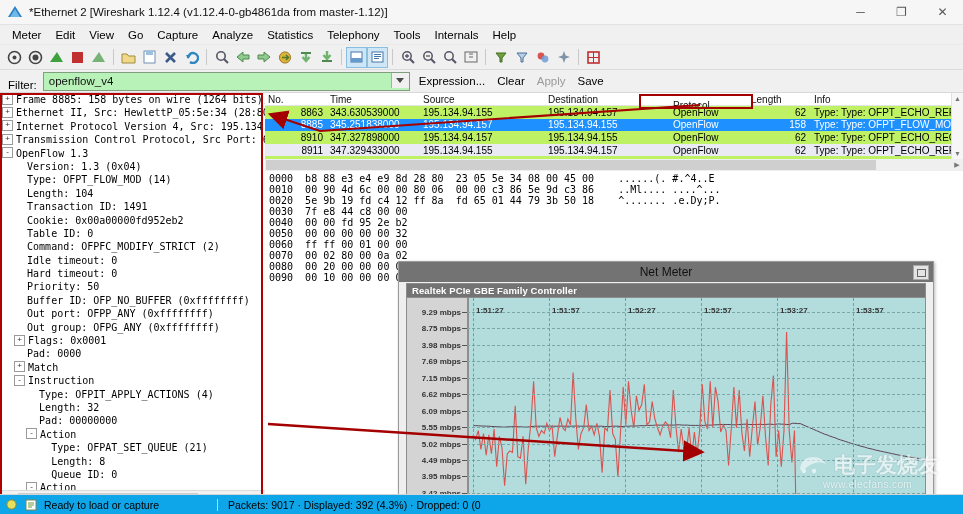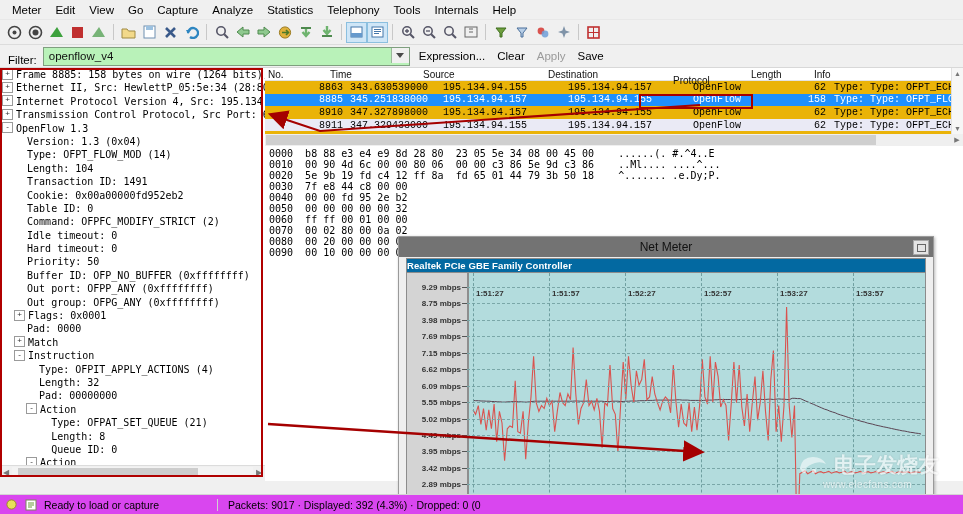--- a/index.html
+++ b/index.html
@@ -64,27 +64,27 @@
 
   .detail-scroll{position:absolute;left:0;bottom:0;width:265px;height:13px;
                  background:#f0f0f0;border-top:1px solid #dcdcdc;display:flex;align-items:center;}
   .sc-arrow{width:12px;height:12px;display:flex;align-items:center;justify-content:center;
             font-size:8px;color:#777;}
   .sc-track{flex:1;height:11px;position:relative;background:#f3f3f3;}
   .sc-thumb{position:absolute;left:6px;top:1px;width:180px;height:9px;background:#cdcdcd;}
 
   
   .packet-pane{position:absolute;left:265px;top:0;width:698px;height:66px;
-               background:#eab308;overflow:hidden;}
+               background:#bef264;overflow:hidden;}
   .pl-head{display:flex;height:12px;background:#fff;border-bottom:1px solid #e3e3e3;
            font-size:10px;color:#111;align-items:center;}
   .pl-head div{padding-left:3px;overflow:hidden;white-space:nowrap;}
   .pl-row{display:flex;height:12.6px;align-items:center;font-size:10px;
-          font-family:Liberation Mono, monospace;
-          white-space:nowrap;color:#000;padding-left:20px;}
+          font-family:Liberation Sans, sans-serif;
+          white-space:nowrap;color:#000;}
   .pl-row.alt{background:#eaeaf5;}
   .pl-row.sel{background:#1e90ff;color:#fff;}
   .pl-row div{padding-left:3px;overflow:hidden;}
   .c-no{width:55px;text-align:right;padding-right:4px;}
   .c-time{width:90px;}
   .c-src{width:122px;}
   .c-dst{width:122px;}
   .c-proto{width:75px;}
   .c-len{width:55px;text-align:right;padding-right:5px;}
   .c-info{flex:1;}
@@ -105,53 +105,67 @@
   
   .netmeter{position:absolute;left:398px;top:168px;width:534px;height:330px;
             background:#efefef;border:1px solid #9a9a9a;box-shadow:1px 1px 3px rgba(0,0,0,.28);}
   .nm-title{height:20px;display:flex;align-items:center;justify-content:center;
             position:relative;background:#737373;font-size:12px;color:#111;}
   .nm-btn{position:absolute;right:4px;top:3px;width:14px;height:13px;background:#e4e4e4;
           border:1px solid #a8a8a8;display:flex;align-items:center;justify-content:center;}
   .nm-btn i{display:block;width:7px;height:6px;border:1px solid #666;}
   .nm-body{position:absolute;left:7px;top:21px;width:518px;height:300px;
            border:1px solid #8c8c8c;background:#a8a8a8;}
-  .nm-adapter{height:13px;background:#0369a1;color:#fff;font-size:9.5px;font-weight:bold;
-              display:flex;align-items:center;
+  .nm-adapter{height:13px;background:#737373;color:#fff;font-size:9.5px;font-weight:bold;
+              display:flex;align-items:center;padding-left:5px;
               border-bottom:1px solid #8c8c8c;letter-spacing:.1px;}
   .nm-plot{position:relative;height:285px;background:#b7dfe0;}
   .nm-yaxis{position:absolute;left:0;top:0;width:60px;height:285px;background:#d4d4d4;}
   .ylab{position:absolute;right:6px;font-size:8px;font-weight:bold;color:#333;
         transform:translateY(-50%);white-space:nowrap;}
   .ytick{position:absolute;right:0;width:5px;height:1px;background:#555;}
   .nm-canvaswrap{position:absolute;left:60px;top:0;right:0;bottom:0;overflow:hidden;
                  background:#b3dcdd;}
-  .xlab{position:absolute;top:16px;font-size:8px;font-weight:bold;color:#333;white-space:nowrap;}
+  .xlab{position:absolute;top:8px;font-size:8px;font-weight:bold;color:#333;white-space:nowrap;}
   .vgrid{position:absolute;top:0;bottom:0;width:0;border-left:1px dashed #6f9fa0;}
   .hgrid{position:absolute;left:0;right:0;height:0;border-top:1px dashed #7aa7a8;}
   .leftedge{position:absolute;left:0;top:0;bottom:0;width:2px;background:#8e8e8e;}
 
   
   .redbox{position:absolute;border:2px solid #b00000;box-sizing:border-box;pointer-events:none;}
   .annot-svg{position:absolute;left:0;top:0;width:963px;height:514px;pointer-events:none;}
 
   
-  .statusbar{position:absolute;left:0;bottom:0;width:963px;height:19px;background:#d946ef;
+  .statusbar{position:absolute;left:0;bottom:0;width:963px;height:19px;background:#0ea5e9;
              border-top:1px solid #d4d4d4;display:flex;align-items:center;font-size:10.5px;}
   .sb-ico{width:15px;height:15px;margin-left:4px;display:flex;align-items:center;justify-content:center;}
   .sb-sec1{width:173px;padding-left:6px;white-space:nowrap;border-right:1px solid #d0d0d0;}
   .sb-sec2{padding-left:10px;white-space:nowrap;}
   .watermark{position:absolute;right:24px;bottom:24px;opacity:.62;display:flex;
              flex-direction:column;align-items:center;pointer-events:none;}
 </style>
 </head>
 <body>
 
 <div id="app">
 
+  <div class="titlebar">
+    <span class="ws-logo">
+      <svg width="16" height="14" viewBox="0 0 16 14">
+        <path d="M1 12 L8 1 L15 12 Z" fill="#2b7fc4"></path>
+        <path d="M3 12 L8 4 L13 12 Z" fill="#6fb7e8"></path>
+      </svg>
+    </span>
+    <span class="title-text">*Ethernet 2   [Wireshark 1.12.4  (v1.12.4-0-gb4861da from master-1.12)]</span>
+    <div class="wincontrols">
+      <div class="wc">─</div>
+      <div class="wc">❐</div>
+      <div class="wc close">✕</div>
+    </div>
+  </div>
 
   <div class="menubar">
     <div class="menu-item">Meter</div>
     <div class="menu-item">Edit</div>
     <div class="menu-item">View</div>
     <div class="menu-item">Go</div>
     <div class="menu-item">Capture</div>
     <div class="menu-item">Analyze</div>
     <div class="menu-item">Statistics</div>
     <div class="menu-item">Telephony</div>

